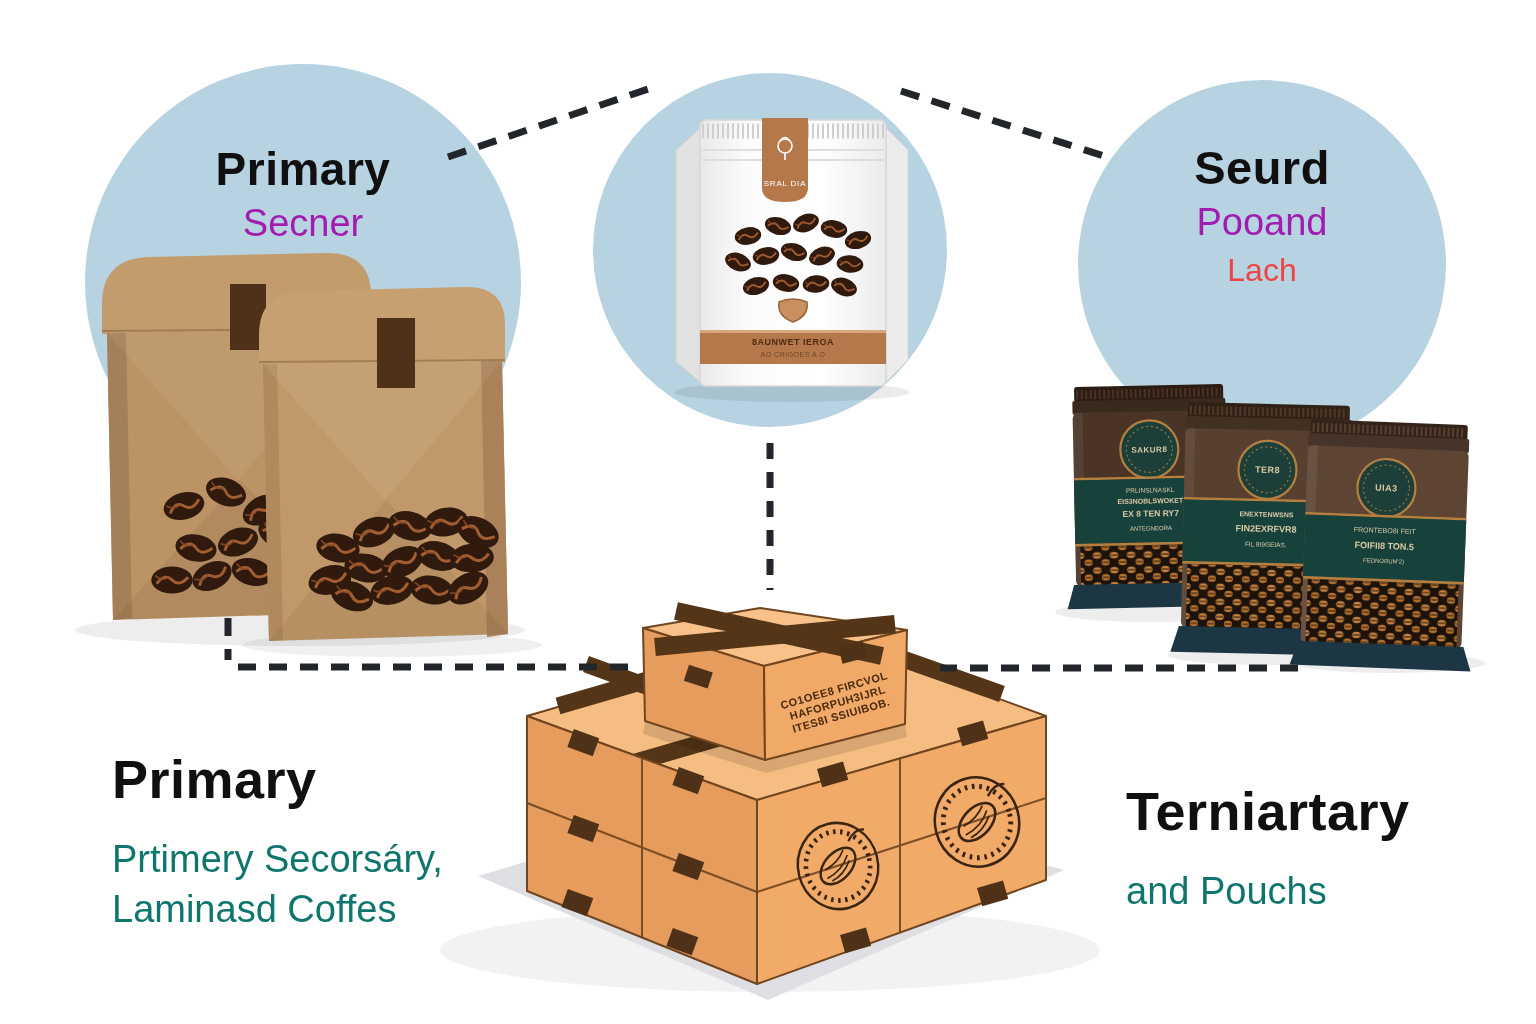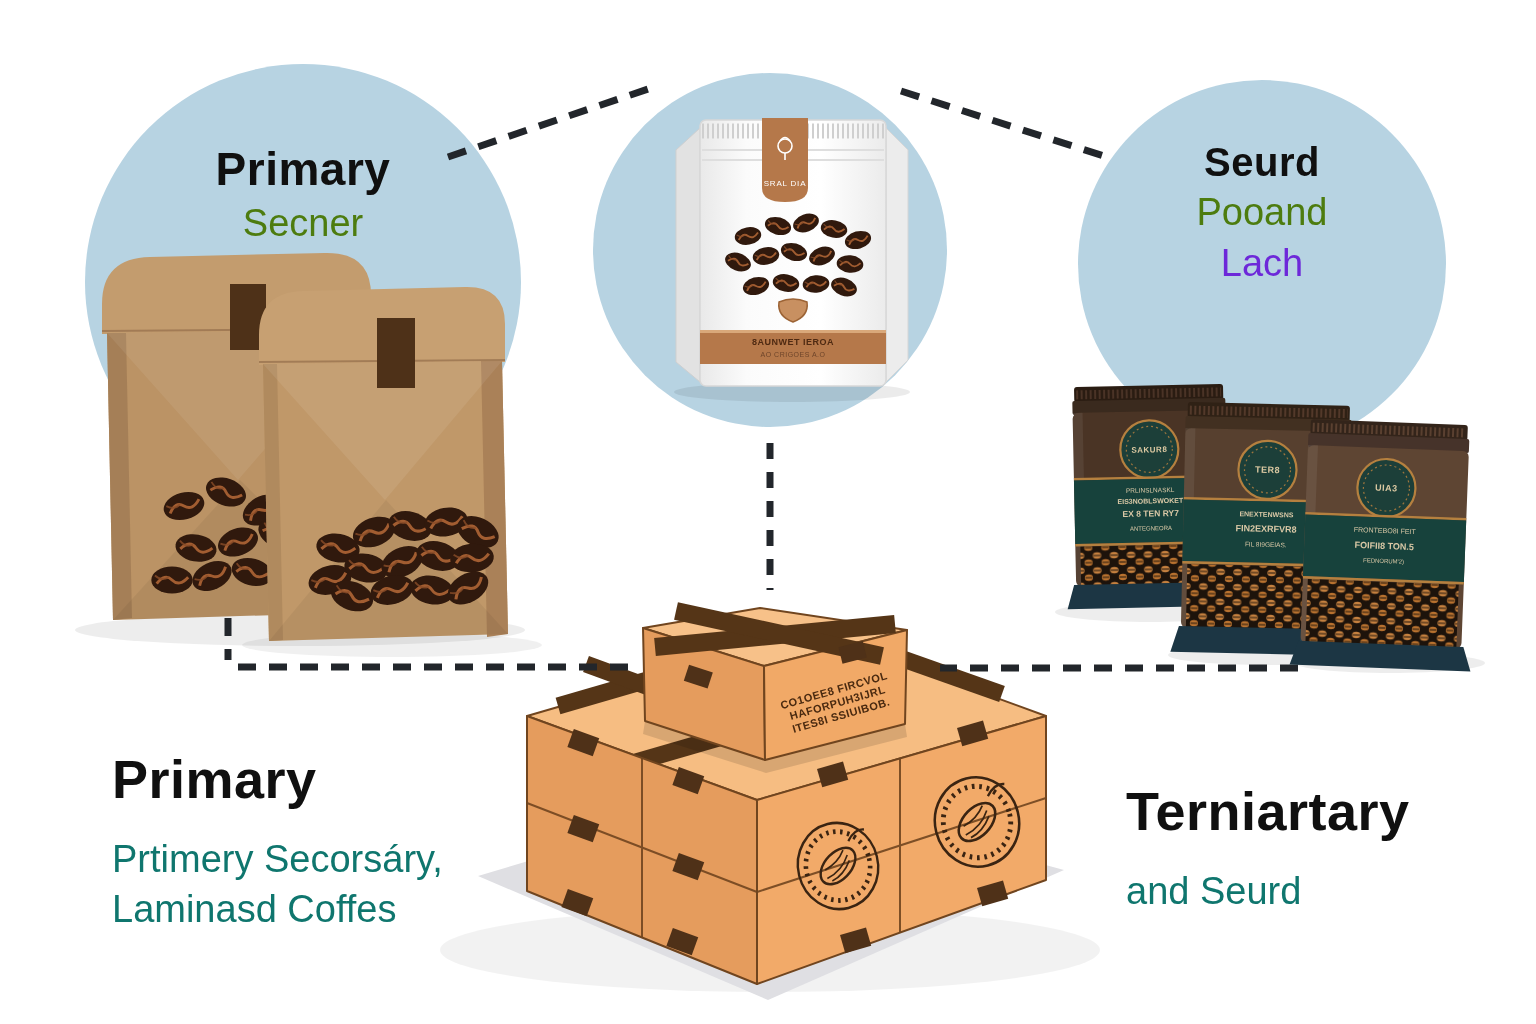--- a/index.html
+++ b/index.html
@@ -3,22 +3,22 @@
 <meta charset="utf-8">
 <style>
   html,body{margin:0;padding:0;background:#ffffff;}
   .stage{
     position:relative;width:1536px;height:1024px;overflow:hidden;
     background:#ffffff;font-family:"Liberation Sans",sans-serif;
   }
   .circle{position:absolute;border-radius:50%;background:#b7d3e2;}
   .circle-label{position:absolute;text-align:center;color:#101010;}
   .circle-label .t{font-weight:700;font-size:46px;letter-spacing:.5px;}
-  .circle-label .s{font-weight:400;font-size:38px;color:#4d7c0f;margin-top:6px;}
-  .circle-label .s2{font-weight:400;font-size:38px;color:#6d28d9;margin-top:8px;}
+  .circle-label .s{font-weight:400;font-size:38px;color:#a21caf;margin-top:6px;}
+  .circle-label .s2{font-weight:400;font-size:32px;color:#ef4444;margin-top:8px;}
   .caption{position:absolute;color:#101010;}
   .caption .t{font-weight:700;font-size:54px;letter-spacing:.5px;}
   .caption .body{font-size:38px;color:#0f766e;line-height:1.32;margin-top:24px;}
   svg{position:absolute;left:0;top:0;font-family:"Liberation Sans",sans-serif;}
   svg text{font-family:"Liberation Sans",sans-serif;}
 </style>
 </head>
 <body>
 
 <div class="stage">
@@ -284,32 +284,32 @@
         <polygon points="-2,222 163,222 171,246 -10,246" fill="#1c3644"></polygon>
       </g>
     </g>
   </svg>
 
   <div class="circle-label" style="left:103px;top:142px;width:400px;">
     <div class="t">Primary</div>
     <div class="s">Secner</div>
   </div>
   <div class="circle-label" style="left:1062px;top:140px;width:400px;">
-    <div class="t" style="font-size:40px;">Seurd</div>
+    <div class="t" style="font-size:47px;">Seurd</div>
     <div class="s">Pooand</div>
     <div class="s2">Lach</div>
   </div>
 
   <div class="caption" style="left:112px;top:748px;width:420px;">
     <div class="t">Primary</div>
     <div class="body">
       <div>Prtimery Secorsáry,</div>
       <div>Laminasd Coffes</div>
     </div>
   </div>
   <div class="caption" style="left:1126px;top:780px;width:400px;">
     <div class="t">Terniartary</div>
     <div class="body">
-      <div>and Seurd</div>
+      <div>and Pouchs</div>
     </div>
   </div>
 
 </div>
 
 </body></html>

